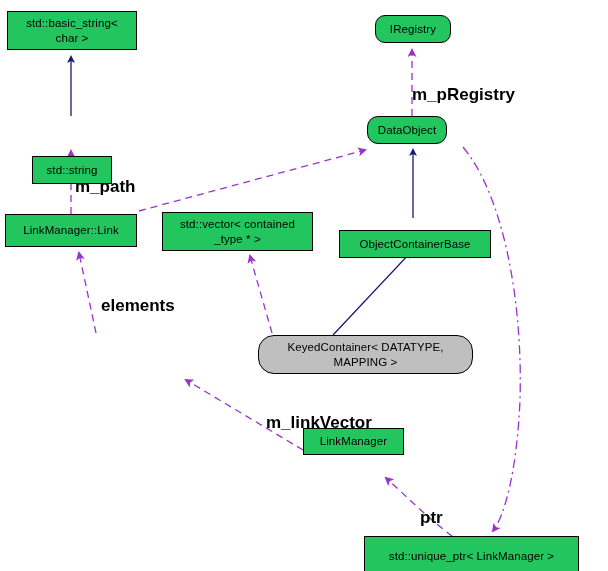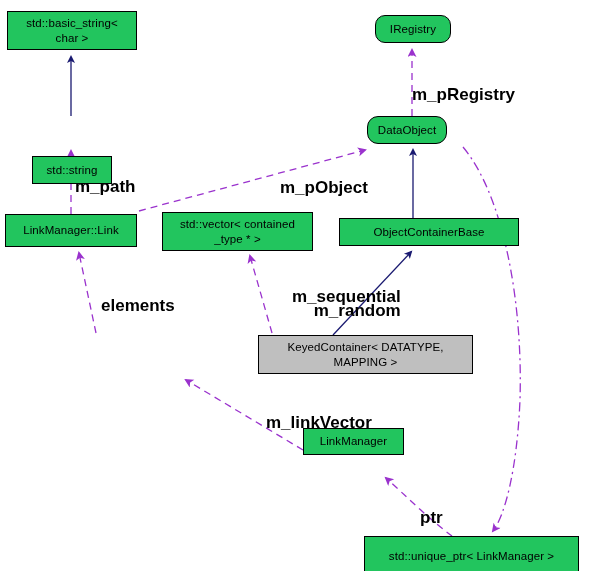--- a/index.html
+++ b/index.html
@@ -36,20 +36,21 @@
     text-align: center;
     font-size: 11.5px;
     line-height: 14.5px;
     color: #000000;
     letter-spacing: 0.1px;
     white-space: pre-line;
     z-index: 3;
   }
   .uml-node.highlight {
     background: #bfbfbf;
+    border-radius: 16px;
   }
   .edge-label {
     position: absolute;
     font-size: 17px;
     line-height: 14px;
     color: #000000;
     white-space: pre-line;
     text-align: right;
     z-index: 4;
     font-weight: bold;
@@ -134,21 +135,21 @@
 
   <div class="uml-node" style="left:162px; top:212px; width:151px; height:39px;">
     <span>std::vector&lt; contained
 _type * &gt;</span>
   </div>
 
   <div class="uml-node" style="left:5px; top:214px; width:132px; height:33px;">
     <span>LinkManager::Link</span>
   </div>
 
-  <div class="uml-node" style="left:339px; top:218px; width:180px; height:28px;">
+  <div class="uml-node" style="left:339px; top:230px; width:152px; height:28px;">
     <span>ObjectContainerBase</span>
   </div>
 
 
   <div class="uml-node highlight" style="left:258px; top:335px; width:215px; height:39px;">
     <span>KeyedContainer&lt; DATATYPE,
 MAPPING &gt;</span>
   </div>
 
   <div class="uml-node" style="left:303px; top:428px; width:101px; height:27px;">
@@ -160,32 +161,25 @@
   </div>
 
   <div class="edge-label" style="left:412px; top:74px;">
     <span>m_pRegistry</span>
   </div>
 
   <div class="edge-label" style="left:75px; top:166px;">
     <span>m_path</span>
   </div>
 
-  <div class="edge-label" style="left:280px; top:167px;">
-    <span>m_pObject</span>
-  </div>
 
   <div class="edge-label" style="left:101px; top:285px;">
     <span>elements</span>
   </div>
 
-  <div class="edge-label" style="left:292px; top:276px;">
-    <span>m_sequential
-m_random</span>
-  </div>
 
 
   <div class="edge-label" style="left:266px; top:402px;">
     <span>m_linkVector</span>
   </div>
 
   <div class="edge-label" style="left:420px; top:497px;">
     <span>ptr</span>
   </div>
 

